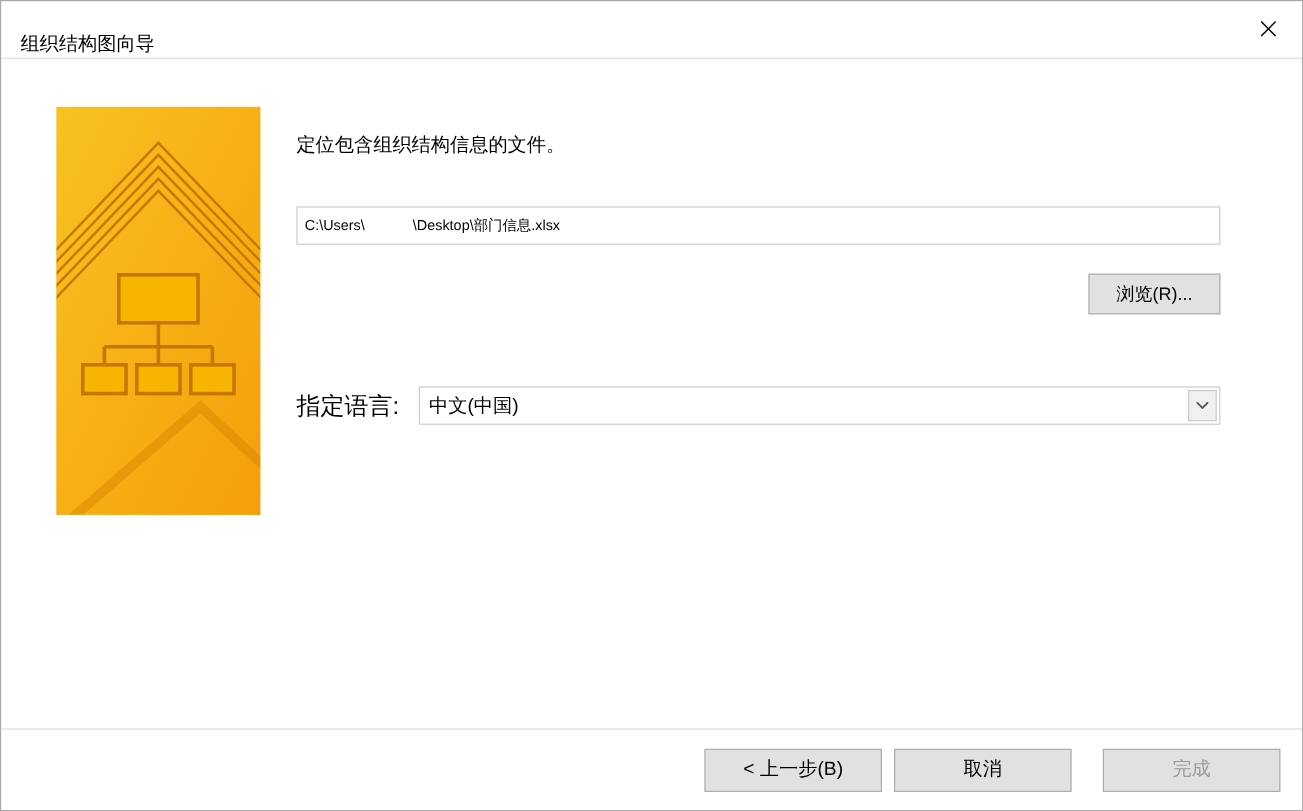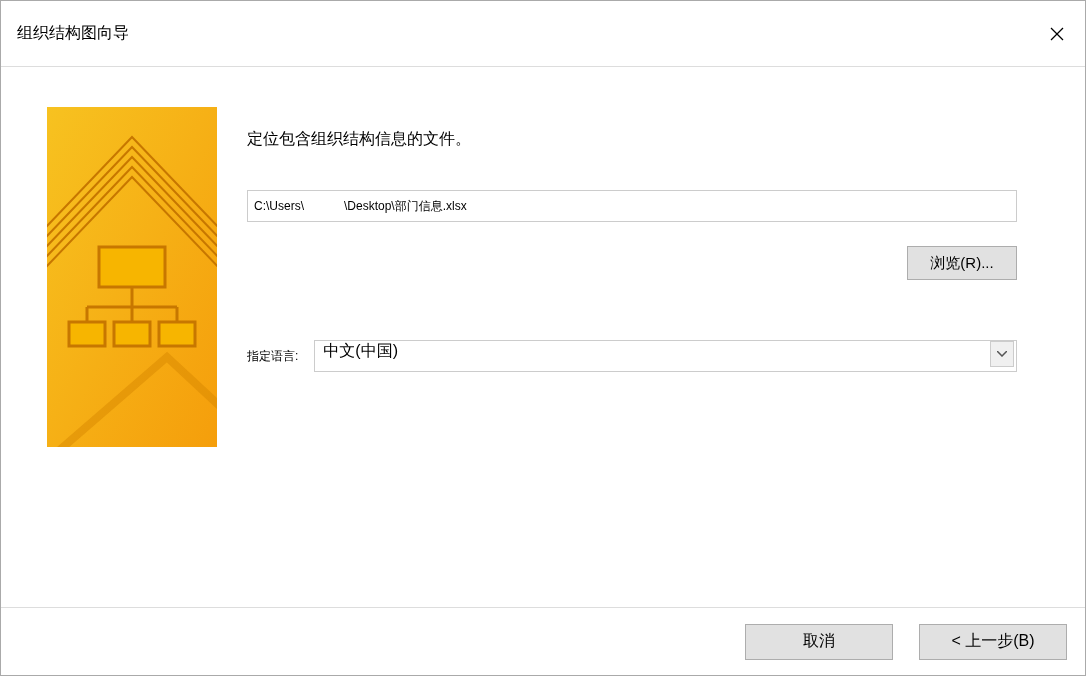--- a/index.html
+++ b/index.html
@@ -11,23 +11,23 @@
     }
     .dialog {
       width: 1086px;
       height: 676px;
       border: 1px solid #aaa;
       display: flex;
       flex-direction: column;
       background: #fff;
     }
     .titlebar {
-      height: 66px;
-      display: flex;
-      align-items: center;
+      height: 48px;
+      display: flex;
+      align-items: flex-end;
       justify-content: space-between;
       padding: 0 0 0 16px;
       border-bottom: 1px solid #ddd;
     }
     .titlebar-title { font-size: 16px; }
     .close-btn {
       width: 56px;
       height: 48px;
       display: flex;
       align-items: center;
@@ -86,27 +86,28 @@
       font-family: inherit;
       cursor: pointer;
       margin-left: 40px;
     }
     .lang-row {
       display: flex;
       align-items: center;
       margin-top: 60px;
       gap: 16px;
     }
-    .lang-label { font-size: 12px; white-space: nowrap; }
+    .lang-label { font-size: 20px; white-space: nowrap; }
     .lang-select {
       flex: 1;
       height: 32px;
       border: 1px solid #ccc;
       font-size: 16px;
       display: flex;
+      align-items: center;
       justify-content: space-between;
       padding: 0 2px 0 8px;
       cursor: pointer;
       background: #fff;
     }
     .select-arrow {
       width: 24px;
       height: 26px;
       border: 1px solid #ccc;
       background: #f0f0f0;
@@ -204,16 +205,17 @@
             <svg width="10" height="6" viewBox="0 0 10 6">
                 <path d="M0 0 L5 5 L10 0" fill="none" stroke="#555" stroke-width="1.5"></path>
               </svg>
           </span>
         </div>
       </div>
     </div>
   </div>
 
   <div class="footer">
+    <button class="nav-btn">&lt; 上一步(B)</button>
     <button class="nav-btn gap">取消</button>
-    <button class="nav-btn">&lt; 上一步(B)</button>
+    <button class="nav-btn disabled">完成</button>
   </div>
 </div>
 
 </body></html>

